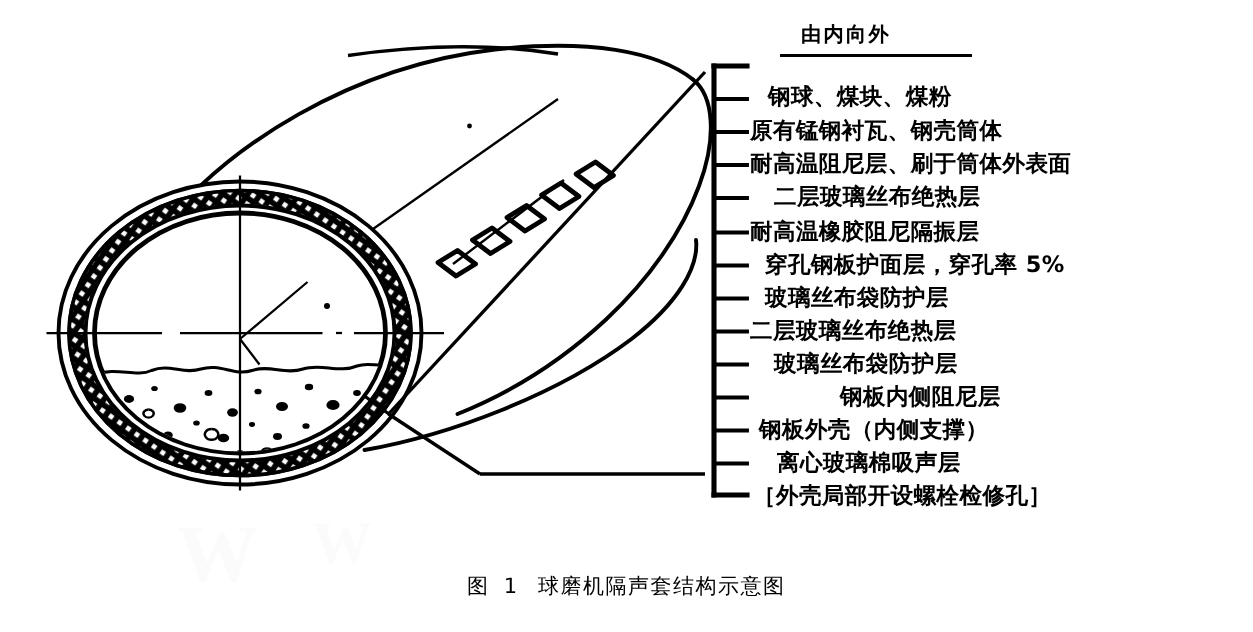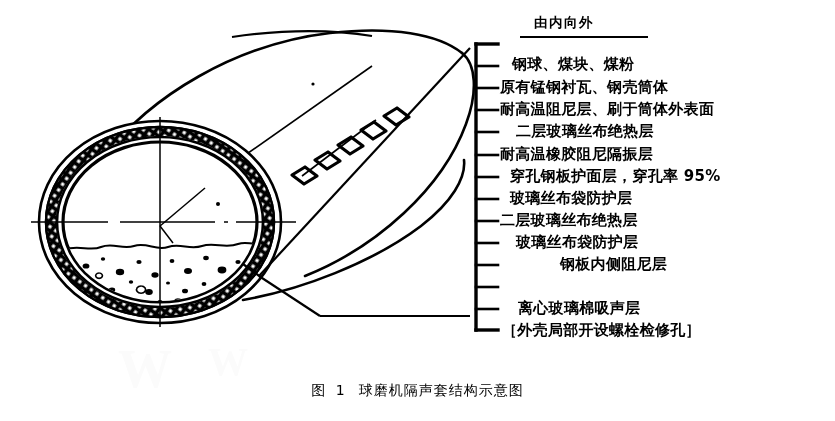--- a/index.html
+++ b/index.html
@@ -202,25 +202,26 @@
 
   <div id="labels">
     <div class="hdr">由内向外</div>
     <div class="hdr-rule"></div>
 
     <div class="lab" style="top:43px;left:14px;">钢球、煤块、煤粉</div>
     <div class="lab" style="top:88px;left:2px;">耐高温阻尼层、刷于筒体外表面</div>
     <div class="lab" style="top:66px;left:2px;">原有锰钢衬瓦、钢壳筒体</div>
     <div class="lab" style="top:110px;left:18px;">二层玻璃丝布绝热层</div>
     <div class="lab" style="top:133px;left:2px;">耐高温橡胶阻尼隔振层</div>
-    <div class="lab" style="top:155px;left:12px;">穿孔钢板护面层，穿孔率 95%</div>
+    <div class="lab" style="top:155px;left:12px;">穿孔钢板护面层，穿孔率 5%</div>
     <div class="lab" style="top:177px;left:12px;">玻璃丝布袋防护层</div>
     <div class="lab" style="top:199px;left:2px;">二层玻璃丝布绝热层</div>
     <div class="lab" style="top:221px;left:18px;">玻璃丝布袋防护层</div>
     <div class="lab" style="top:243px;left:18px;margin-left:44px;">钢板内侧阻尼层</div>
+    <div class="lab" style="top:265px;left:8px;">钢板外壳（内侧支撑）</div>
     <div class="lab" style="top:287px;left:20px;">离心玻璃棉吸声层</div>
     <div class="lab" style="top:309px;left:4px;">［外壳局部开设螺栓检修孔］</div>
   </div>
 
   <div id="caption">
     <span class="num">图 1</span><span>&nbsp;&nbsp;</span><span>球磨机隔声套结构示意图</span>
   </div>
 
 </div>
 

